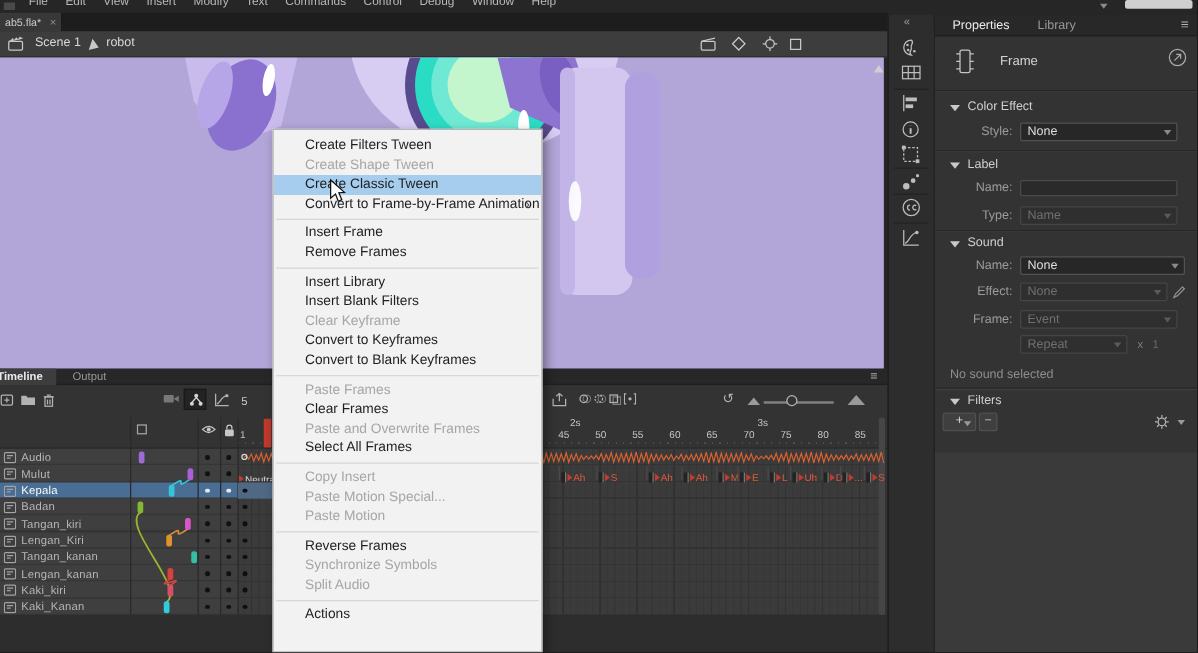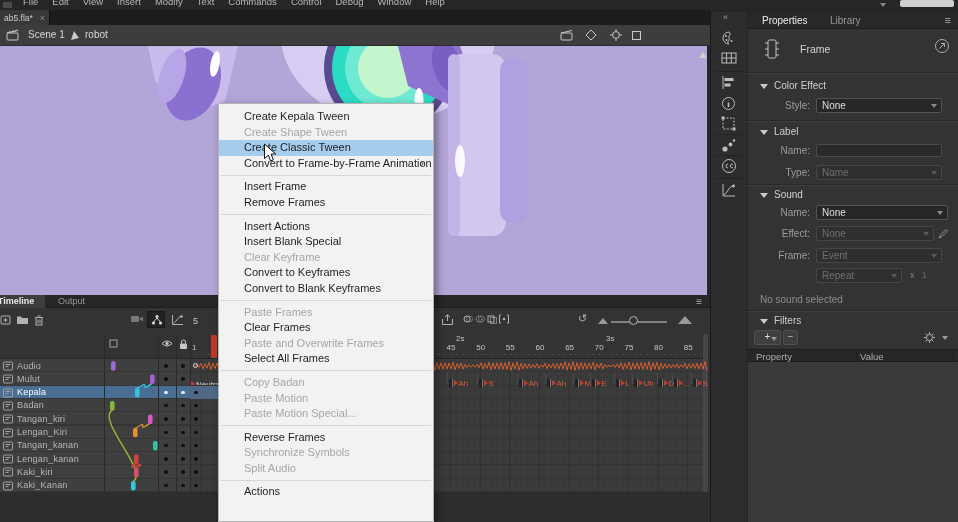--- a/index.html
+++ b/index.html
@@ -445,42 +445,42 @@
           <span class="kf-dot" style="top: 124.7px;"></span>
         </div>
     </div>
 
     <div id="tl-scroll"></div>
     <div id="tl-footer"></div>
   </div>
 
   <div id="ctxmenu">
     <div id="menu-items">
-        <div class="menu-item normal"><span class="mi-label">Create Kepala Tween</span></div>
+        <div class="menu-item normal"><span class="mi-label">Create Filters Tween</span></div>
         <div class="menu-item disabled"><span class="mi-label">Create Shape Tween</span></div>
         <div class="menu-item highlighted" style="background: rgb(166, 205, 238);"><span class="mi-label">Create Classic Tween</span></div>
         <div class="menu-item normal"><span class="mi-label">Convert to Frame-by-Frame Animation</span><span class="mi-arrow">›</span></div>
         <div class="menu-sep"></div>
         <div class="menu-item normal"><span class="mi-label">Insert Frame</span></div>
         <div class="menu-item normal"><span class="mi-label">Remove Frames</span></div>
         <div class="menu-sep"></div>
-        <div class="menu-item normal"><span class="mi-label">Insert Actions</span></div>
-        <div class="menu-item normal"><span class="mi-label">Insert Blank Special</span></div>
+        <div class="menu-item normal"><span class="mi-label">Insert Library</span></div>
+        <div class="menu-item normal"><span class="mi-label">Insert Blank Filters</span></div>
         <div class="menu-item disabled"><span class="mi-label">Clear Keyframe</span></div>
         <div class="menu-item normal"><span class="mi-label">Convert to Keyframes</span></div>
         <div class="menu-item normal"><span class="mi-label">Convert to Blank Keyframes</span></div>
         <div class="menu-sep"></div>
         <div class="menu-item disabled"><span class="mi-label">Paste Frames</span></div>
         <div class="menu-item normal"><span class="mi-label">Clear Frames</span></div>
         <div class="menu-item disabled"><span class="mi-label">Paste and Overwrite Frames</span></div>
         <div class="menu-item normal"><span class="mi-label">Select All Frames</span></div>
         <div class="menu-sep"></div>
-        <div class="menu-item disabled"><span class="mi-label">Copy Badan</span></div>
+        <div class="menu-item disabled"><span class="mi-label">Copy Insert</span></div>
+        <div class="menu-item disabled"><span class="mi-label">Paste Motion Special...</span></div>
         <div class="menu-item disabled"><span class="mi-label">Paste Motion</span></div>
-        <div class="menu-item disabled"><span class="mi-label">Paste Motion Special...</span></div>
         <div class="menu-sep"></div>
         <div class="menu-item normal"><span class="mi-label">Reverse Frames</span></div>
         <div class="menu-item disabled"><span class="mi-label">Synchronize Symbols</span></div>
         <div class="menu-item disabled"><span class="mi-label">Split Audio</span></div>
         <div class="menu-sep"></div>
         <div class="menu-item normal"><span class="mi-label">Actions</span></div>
       </div>
   </div>
   <svg id="cursor" width="14" height="20" viewBox="0 0 14 20">
     <path d="M1.5,1 L1.5,15.5 L5.4,12.2 L7.6,18 L10.4,16.8 L8.1,11.2 L12.6,10.9 Z" fill="#ffffff" stroke="#111" stroke-width="1"></path>
@@ -606,22 +606,16 @@
       <span class="chv" style="position:absolute;right:3px;top:6px;border-left:3px solid transparent;border-right:3px solid transparent;border-top:4px solid #9a9a9a"></span>
     </div>
     <div id="fbtn-rem">
       <span>−</span>
     </div>
     <svg style="position:absolute;right:22px;top:319px" width="13" height="13" viewBox="0 0 13 13">
       <circle cx="6.5" cy="6.5" r="3" fill="none" stroke="#b5b5b5"></circle>
       <path d="M6.5,1 v2 M6.5,10 v2 M1,6.5 h2 M10,6.5 h2 M2.6,2.6 l1.4,1.4 M9,9 l1.4,1.4 M10.4,2.6 L9,4 M4,9 L2.6,10.4" stroke="#b5b5b5"></path>
     </svg>
     <span class="chv" style="position:absolute;right:10px;top:324px;border-left:3px solid transparent;border-right:3px solid transparent;border-top:4px solid #9a9a9a"></span>
-    <div id="ftable-head">
-      <span class="fth" style="left:8px">Property</span>
-      <span class="fth" style="left:112px">Value</span>
-      <span class="fthv" style="left:108px"></span>
-      <span class="fthv" style="right:4px"></span>
-    </div>
     <div id="f-body"></div>
   </div>
 
 </div>
 
 </body></html>

